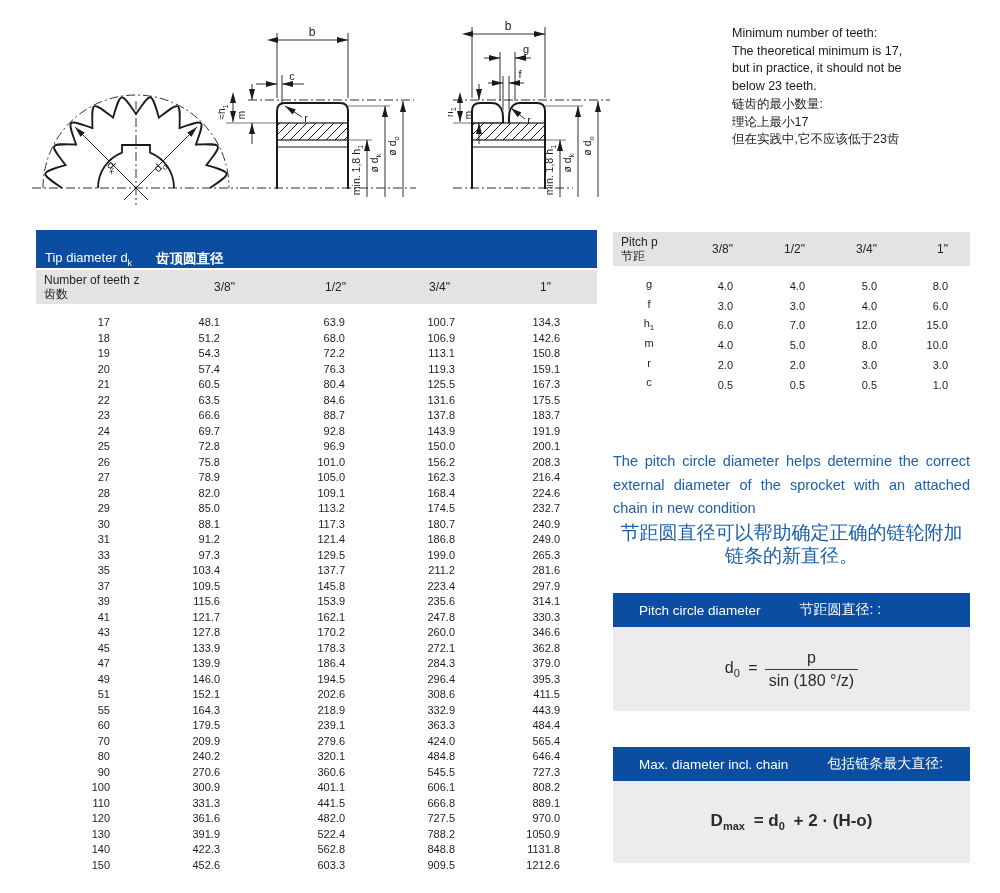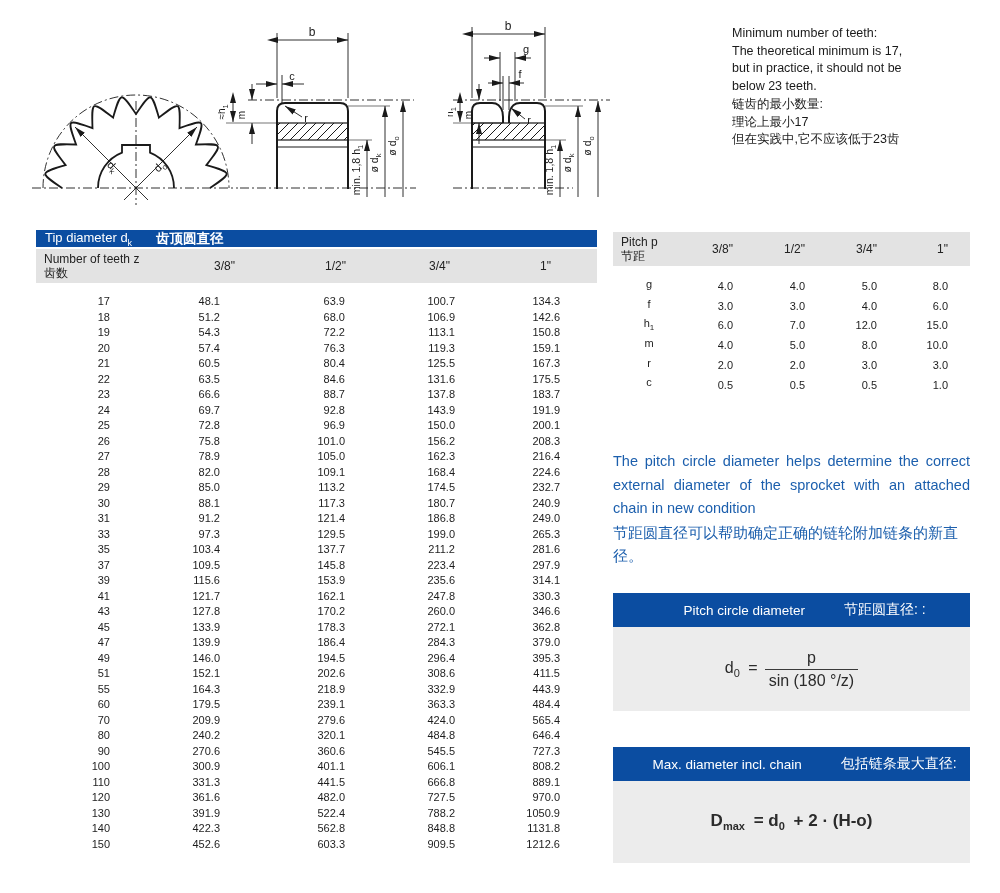--- a/index.html
+++ b/index.html
@@ -2,22 +2,22 @@
 <html><head>
 <meta charset="utf-8">
 <style>
   * { box-sizing: border-box; margin: 0; padding: 0; }
   html,body { width:1000px; height:893px; background:#fff; overflow:hidden;
               font-family:"Liberation Sans", sans-serif; color:#1a1a1a; }
   .abs { position:absolute; }
   svg text { font-family:"Liberation Sans", sans-serif; fill:#1a1a1a; }
 
   
-  .bluebar { background:#0b4da1; color:#fff; height:17px; display:flex;
-             align-items:flex-start; padding-left:9px; font-size:13px; }
+  .bluebar { background:#0b4da1; color:#fff; height:38px; display:flex;
+             align-items:flex-end; padding-left:9px; font-size:13px; }
   .bluebar sub { font-size:9px; margin-top:6px; }
   .bluebar .zh { font-weight:700; font-size:13.5px; }
 
   
   table { border-collapse:separate; border-spacing:0; table-layout:fixed; width:100%;
           margin-top:2px; }
   thead tr { background:#e3e3e3; }
   th { font-weight:400; font-size:12px; height:34px; vertical-align:middle;
        color:#222; text-align:right; }
   th.rowhead { text-align:left; padding-left:8px; line-height:14.5px; white-space:nowrap; overflow:visible; }
@@ -42,26 +42,26 @@
   #gw-table td:nth-child(3),#gw-table th:nth-child(3){ padding-right:24px; }
   #gw-table td:nth-child(4),#gw-table th:nth-child(4){ padding-right:24px; }
   #gw-table td:nth-child(5),#gw-table th:nth-child(5){ padding-right:22px; }
 
   
   .note { font-size:12.5px; line-height:17.7px; color:#1a1a1a; }
 
   
   .bluepara { color:#1c5fad; width:357px; }
   .bluepara .en { font-size:14.5px; line-height:23.5px; text-align:justify; }
-  .bluepara .zh { font-size:15px; line-height:23.5px; word-break:break-all; }
+  .bluepara .zh { font-size:19px; line-height:23.5px; word-break:break-all;text-align:center; }
 
   
   .fbox { width:357px; }
   .fbox .fbar { background:#0b4da1; color:#fff; height:34px; display:flex;
-                align-items:center; padding-left:26px; font-size:13.5px;justify-content:center; }
+                align-items:center; padding-left:26px; font-size:13.5px; }
   .fbox .fbar .zh { font-weight:400; margin-left:39px; font-size:14px; }
   .fbox .fbody { background:#ececec; display:flex; align-items:center; justify-content:center;
                  font-size:16px; color:#2b2b2b; }
   .frac { display:inline-block; text-align:center; margin-left:7px; }
   .frac .num { padding:0 4px 2px 4px; }
   .frac .den { border-top:1.5px solid #3a3a3a; padding:2px 4px 0 4px; }
   .fml sub { font-size:11px; }
 </style>
 </head>
 <body>

